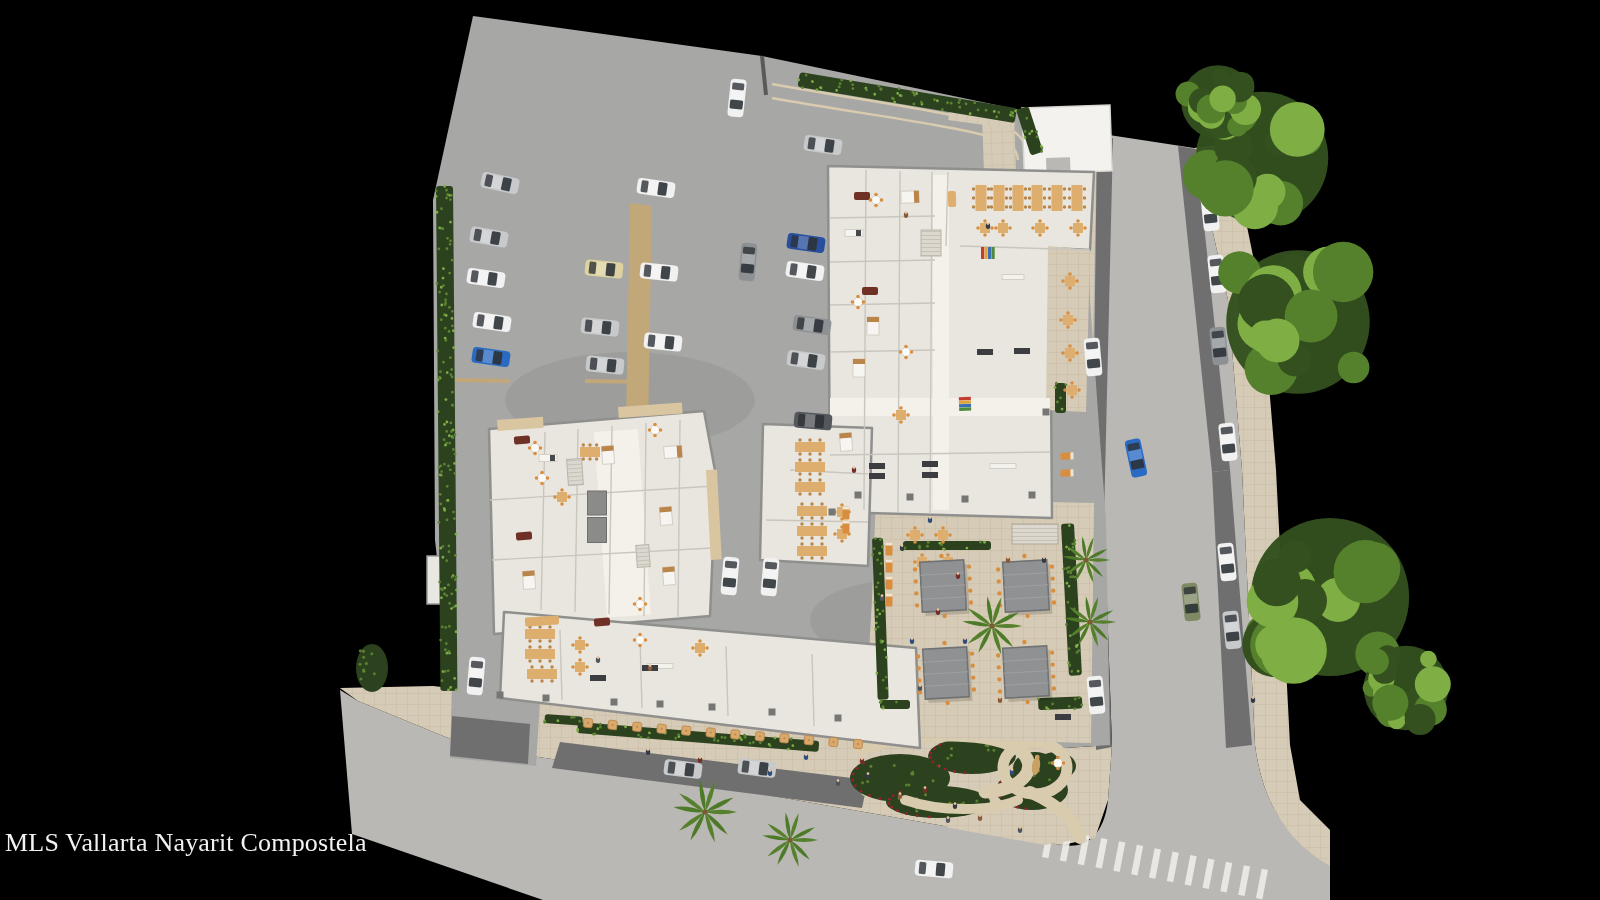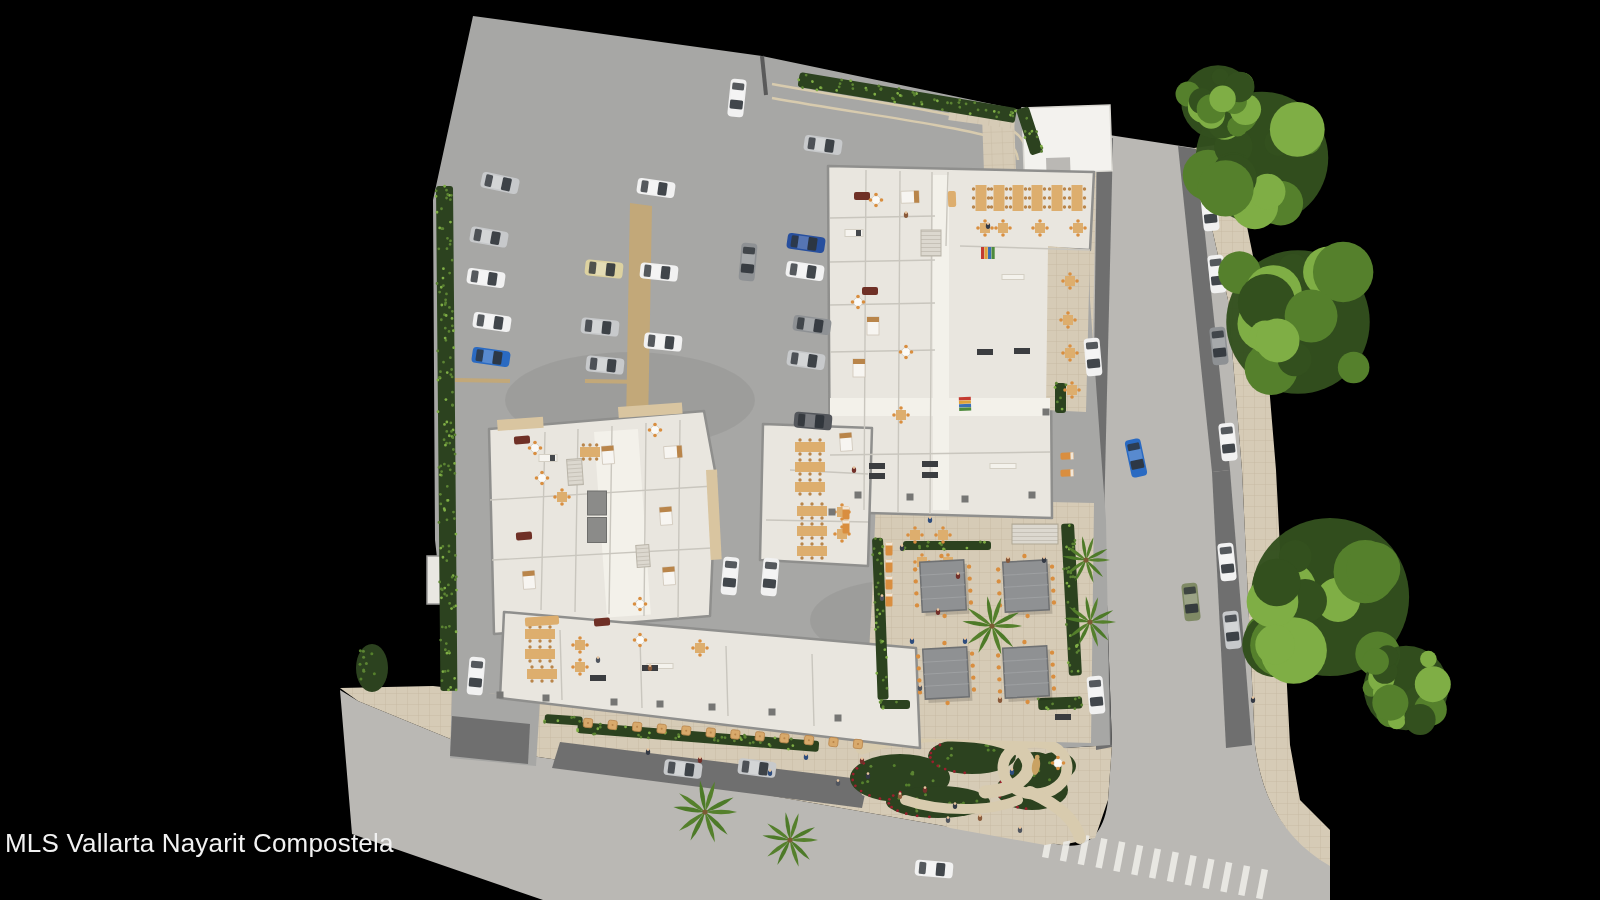--- a/index.html
+++ b/index.html
@@ -1,17 +1,17 @@
 <!DOCTYPE html>
 <html style="--bg: #000000; --lot: #a7a7a5; --street: #bab8b4; --cobble: #6f6f6f; --sidewalk: #d6cbb6; --grout: #c2b59e; --floor: #e9e6df; --floorLight: #f3f1ea; --partition: #c9c6be; --wall: #8f8f8d; --roofWhite: #f3f2ee; --balcony: #d9c5a0; --walkwayTan: #c2a879; --hedgeDark: #2c421f; --hedgeLeaf: #5c8433; --treeDark: #33501e; --treeMid: #55802c; --treeLight: #7fae45; --palmGreen: #4d7a28; --pergola: #8f9193; --pergolaDark: #6f7173; --umbrella: #d8a96b; --tableTan: #ddae6e; --tableDark: #b9854a; --chairOrange: #d98e3f; --maroon: #6f3026; --counterDark: #3c3c3c; --flowerRed: #9c1f2d; --statueTan: #c9a263; --stairLight: #dcd8cf; --shaft: #8b8b89; --pillar: #767674; --pathBeige: #d8cbae; --stripe: #eceae6; --text: #f2f2f2; --skin: #e6c49e; --carWhite: #f1f1f1; --carSilver: #c7c9cb; --carGray: #8e9194; --carDark: #54575c; --carBlue: #2a6ac2; --carBlueDark: #274f9e; --carBeige: #ddd2a0; --carGreen: #7f8a65;"><head>
 <meta charset="utf-8">
 <style>
   html,body{margin:0;padding:0;background:#000;}
   #stage{position:relative;width:1600px;height:900px;background:var(--bg,#000);overflow:hidden;
-         font-family:Liberation Sans, sans-serif;}
+         font-family:Liberation Serif, serif;}
   #scene{position:absolute;left:0;top:0;}
   .lot{fill:var(--lot);}
   .street{fill:var(--street);}
   .cobble{fill:var(--cobble);}
   .tilefill{fill:url(#tilesP);}
   .plate{fill:var(--floor);stroke:var(--wall);stroke-width:2.5;stroke-linejoin:round;}
   .plateLight{fill:var(--floorLight);}
   .partition{stroke:var(--partition);stroke-width:1.4;fill:none;}
   .roofwhite{fill:var(--roofWhite);stroke:#d8d6d0;stroke-width:1.5;}
   .balcony{fill:var(--balcony);}

